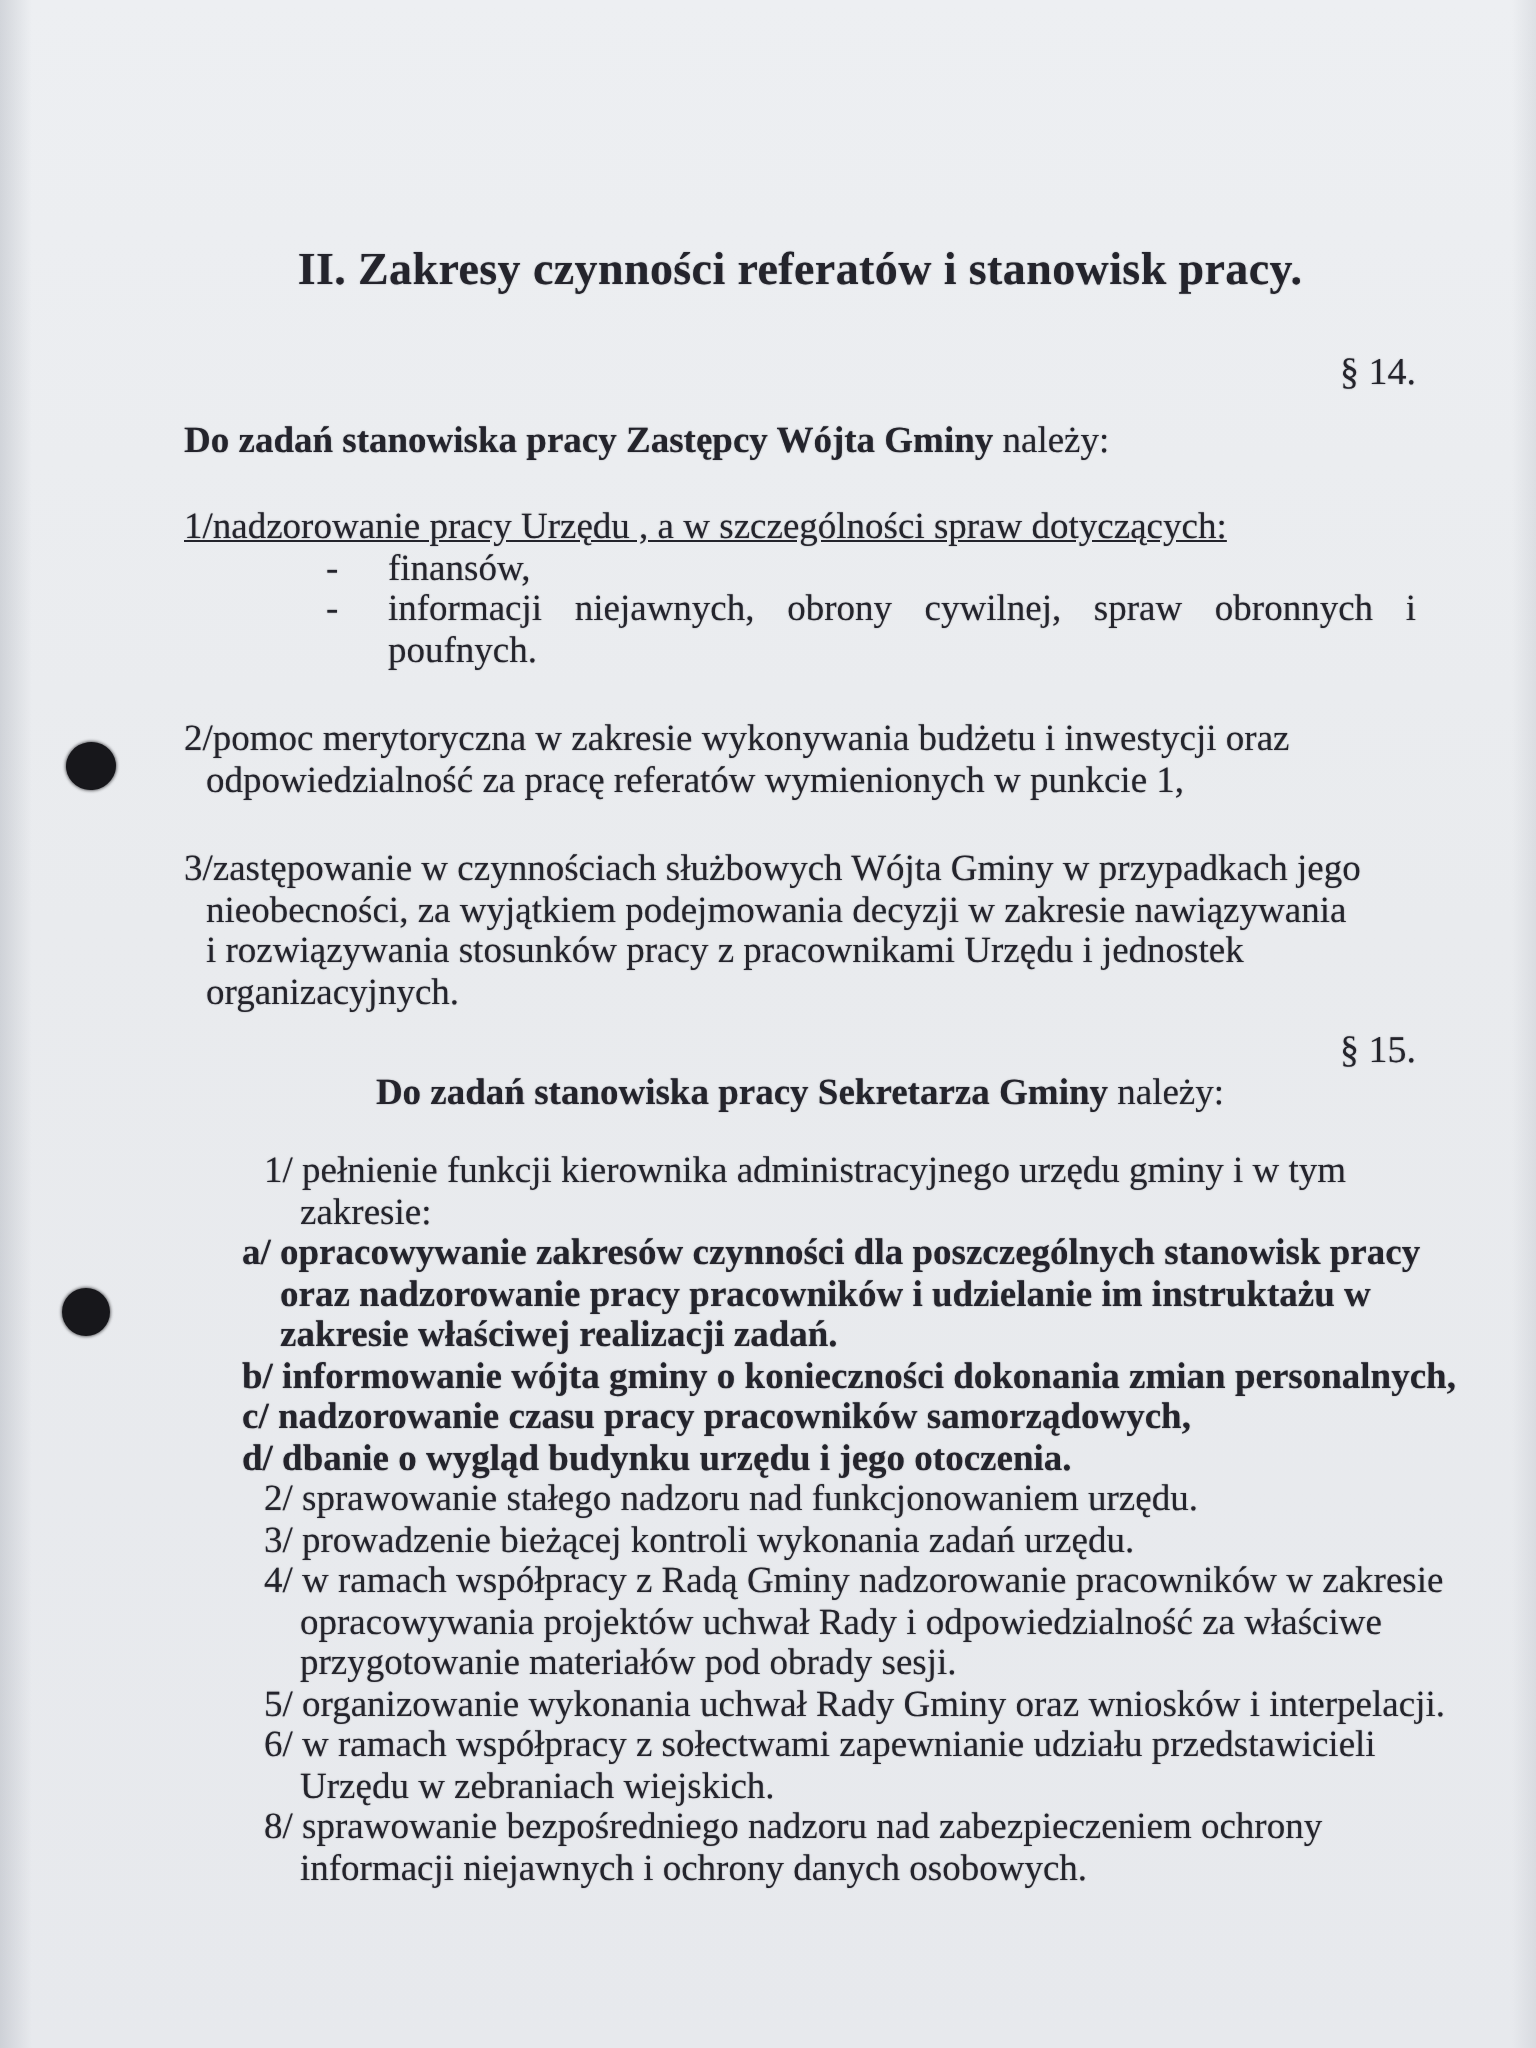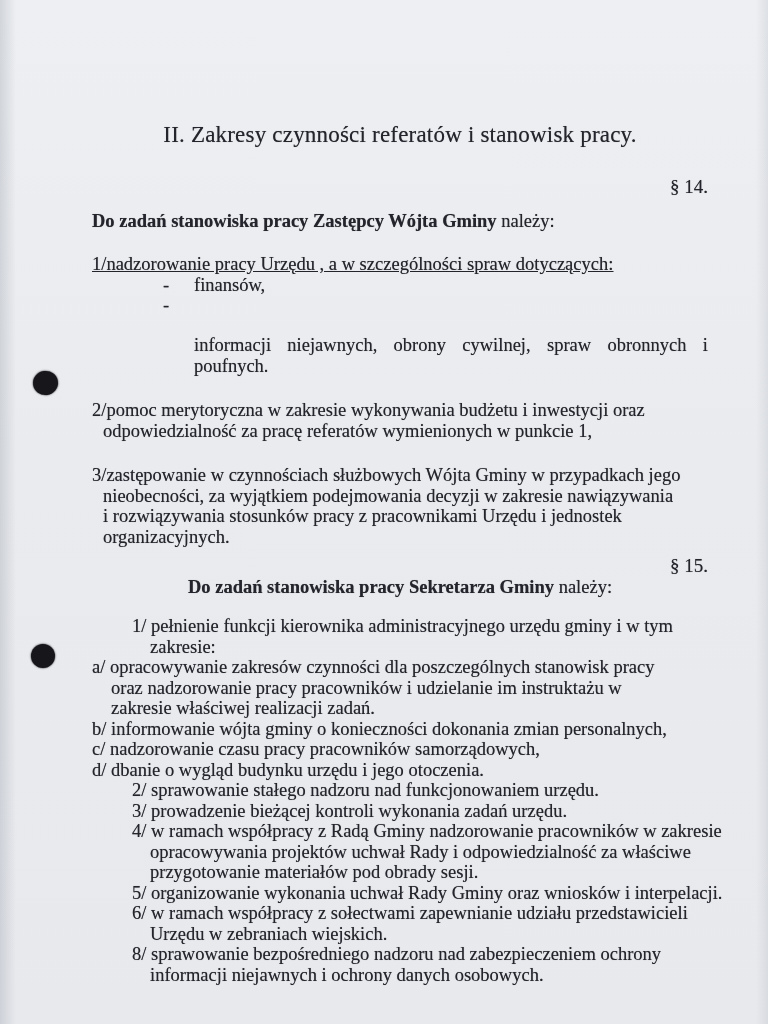--- a/index.html
+++ b/index.html
@@ -23,21 +23,21 @@
     left:92px; top:121px;
     width:616px;
     font-size:18.5px;
     line-height:20.5px;
     text-shadow:0 0 0.7px rgba(36,36,44,0.55);
   }
   .doc-title{
     margin:0;
     font-size:23px;
     line-height:28px;
-    font-weight:normal;
+    font-weight:bold;
     text-align:center;
     letter-spacing:0.2px;
   }
   .sec-mark{
     text-align:right;
     font-size:19px;
   }
   .sec-mark.m14{margin-top:28px;}
   .sec-mark.m15{margin-top:9px;}
   .sec-heading{margin:0;}
@@ -45,22 +45,22 @@
   .sec-heading.center{text-align:center;}
   .sec-heading b{font-weight:bold;}
   .lines{white-space:pre;}
   .item{padding-left:11px;text-indent:-11px;margin-top:24px;}
   .item.first{margin-top:23px;text-decoration:underline;}
   .item15{padding-left:18px;text-indent:-18px;margin-left:40px;}
   .item15.first{margin-top:19px;}
   .sub-row{display:flex;margin-left:71px;}
   .sub-dash{width:31px;flex:none;}
   .sub-text{flex:1;}
-  .sub-text.justify{text-align:justify;margin-top:40px;}
-  .subitem15{padding-left:19px;text-indent:-19px;}
+  .sub-text.justify{text-align:justify;}
+  .subitem15{margin-left:29px;padding-left:19px;text-indent:-19px;font-weight:bold;}
   .hole{
     position:absolute;
     background:#17171b;
     border-radius:50%;
     box-shadow:0 0 1.5px 0.5px rgba(23,23,27,0.6);
   }
   .hole.h1{left:33px;top:371px;width:25px;height:24px;transform:rotate(-8deg);}
   .hole.h2{left:31px;top:644px;width:24px;height:24px;}
 </style>
 </head>

